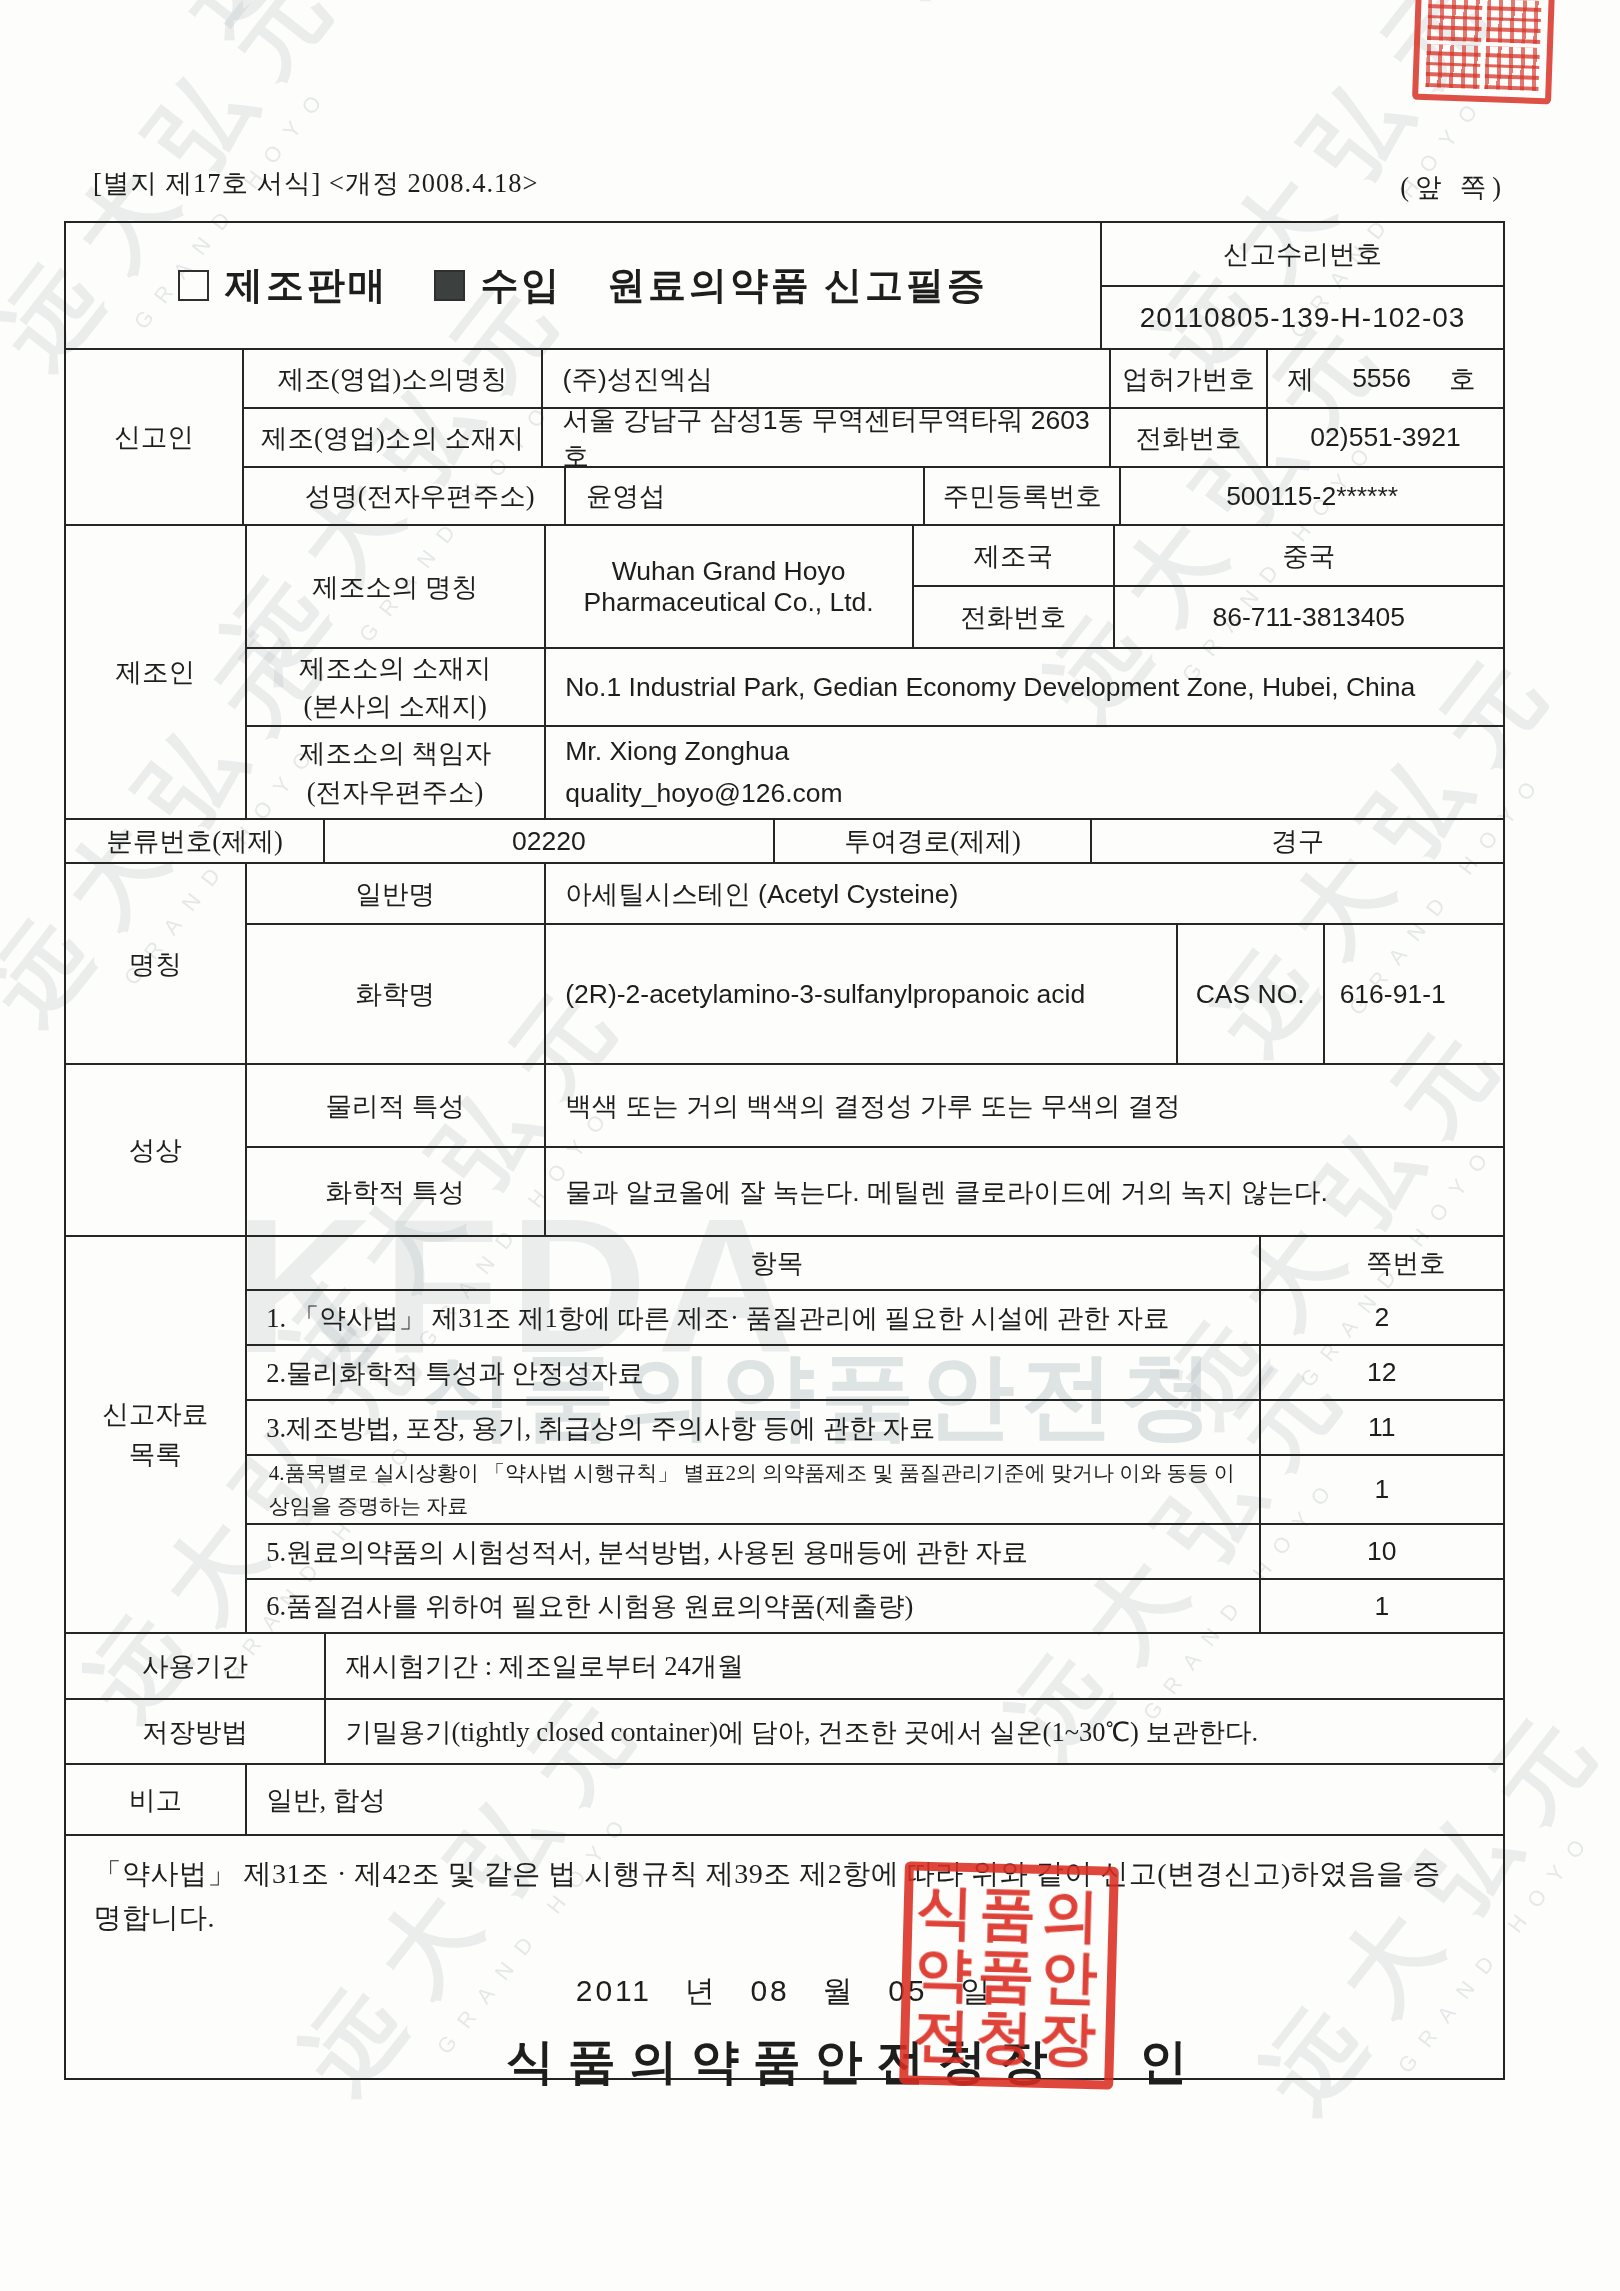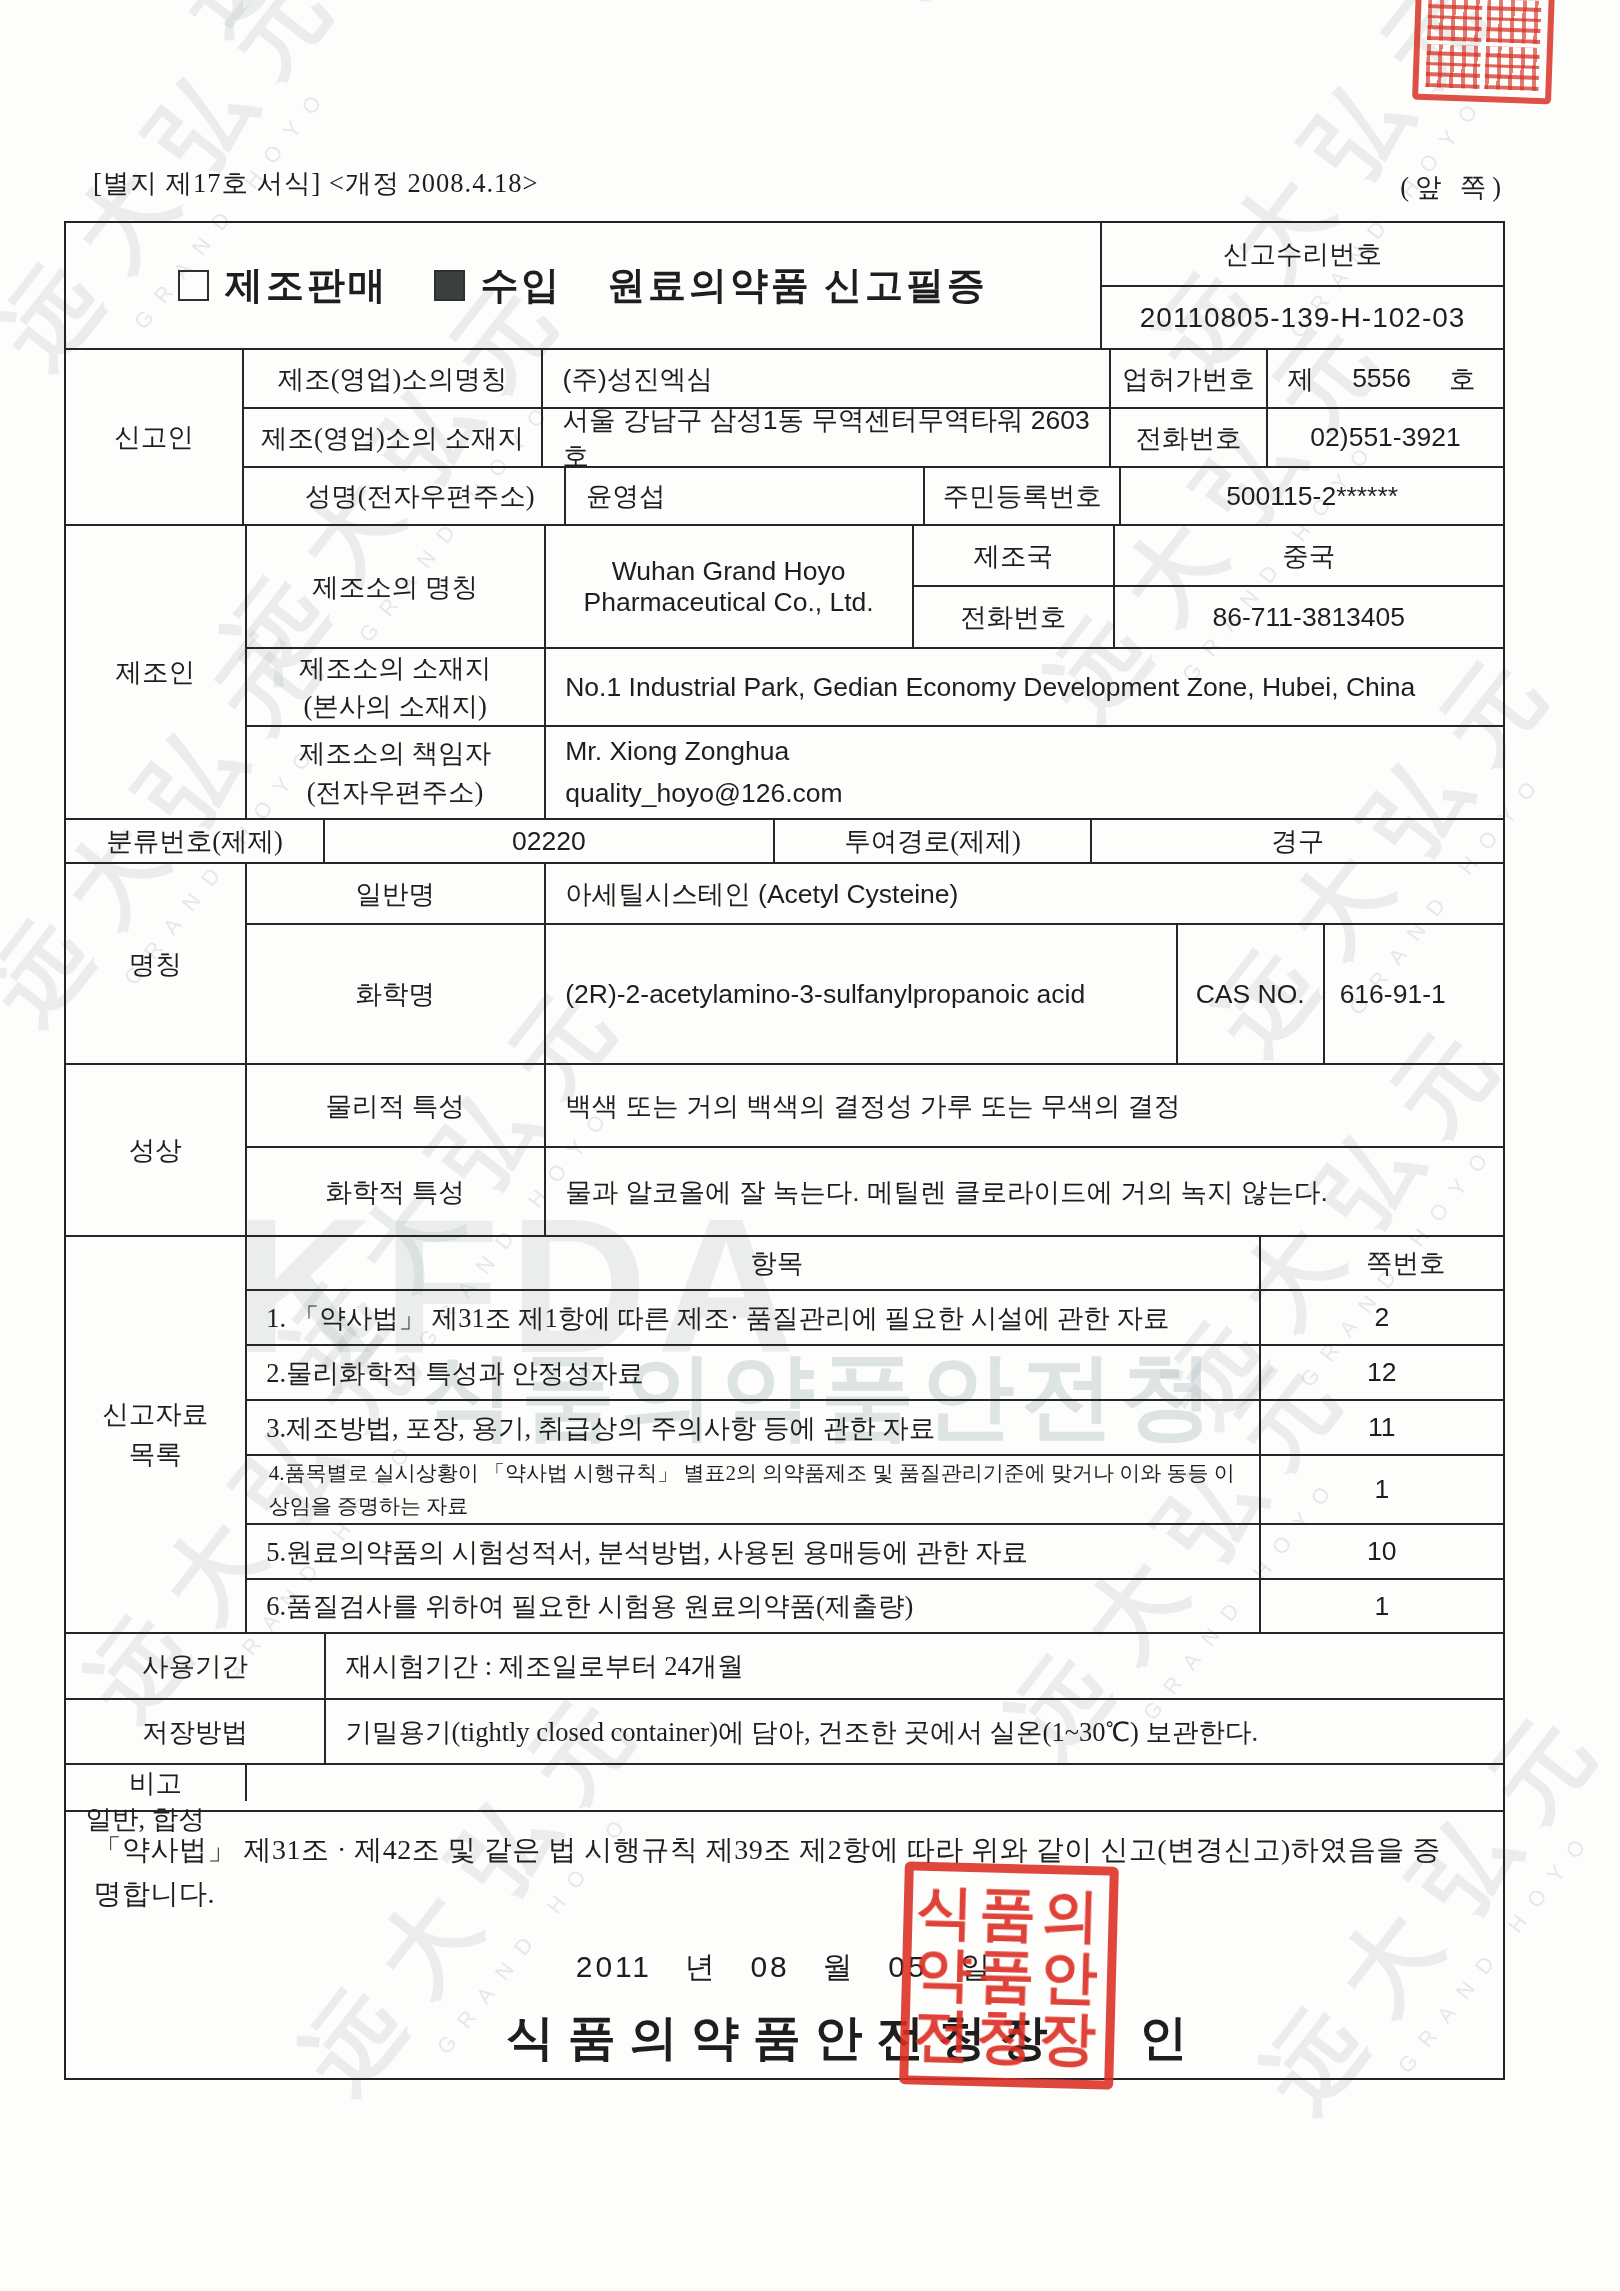--- a/index.html
+++ b/index.html
@@ -286,21 +286,21 @@
     <div class="trow bb" style="height:66px;">
       <div class="c br lbl" style="width:260px;">사용기간</div>
       <div class="cl lbl" style="flex:1;">재시험기간 : 제조일로부터 24개월</div>
     </div>
 
     <div class="trow bb" style="height:65px;">
       <div class="c br lbl" style="width:260px;">저장방법</div>
       <div class="cl lbl" style="flex:1;">기밀용기(tightly closed container)에 담아, 건조한 곳에서 실온(1~30℃) 보관한다.</div>
     </div>
 
-    <div class="trow bb" style="height:47px;flex-direction:column;">
+    <div class="trow bb" style="height:71px;">
       <div class="c br lbl" style="width:181px;">비고</div>
       <div class="cl lbl" style="flex:1;">일반, 합성</div>
     </div>
 
     <div class="trow" style="flex:1;">
       <div class="ftr-block">
         <div class="ftr-statement">「약사법」 제31조 · 제42조 및 같은 법 시행규칙 제39조 제2항에 따라 위와 같이 신고(변경신고)하였음을 증명합니다.</div>
         <div class="ftr-date">2011 년 08 월 05 일</div>
         <div class="ftr-sign">
           <span>식품의약품안전청장</span>

